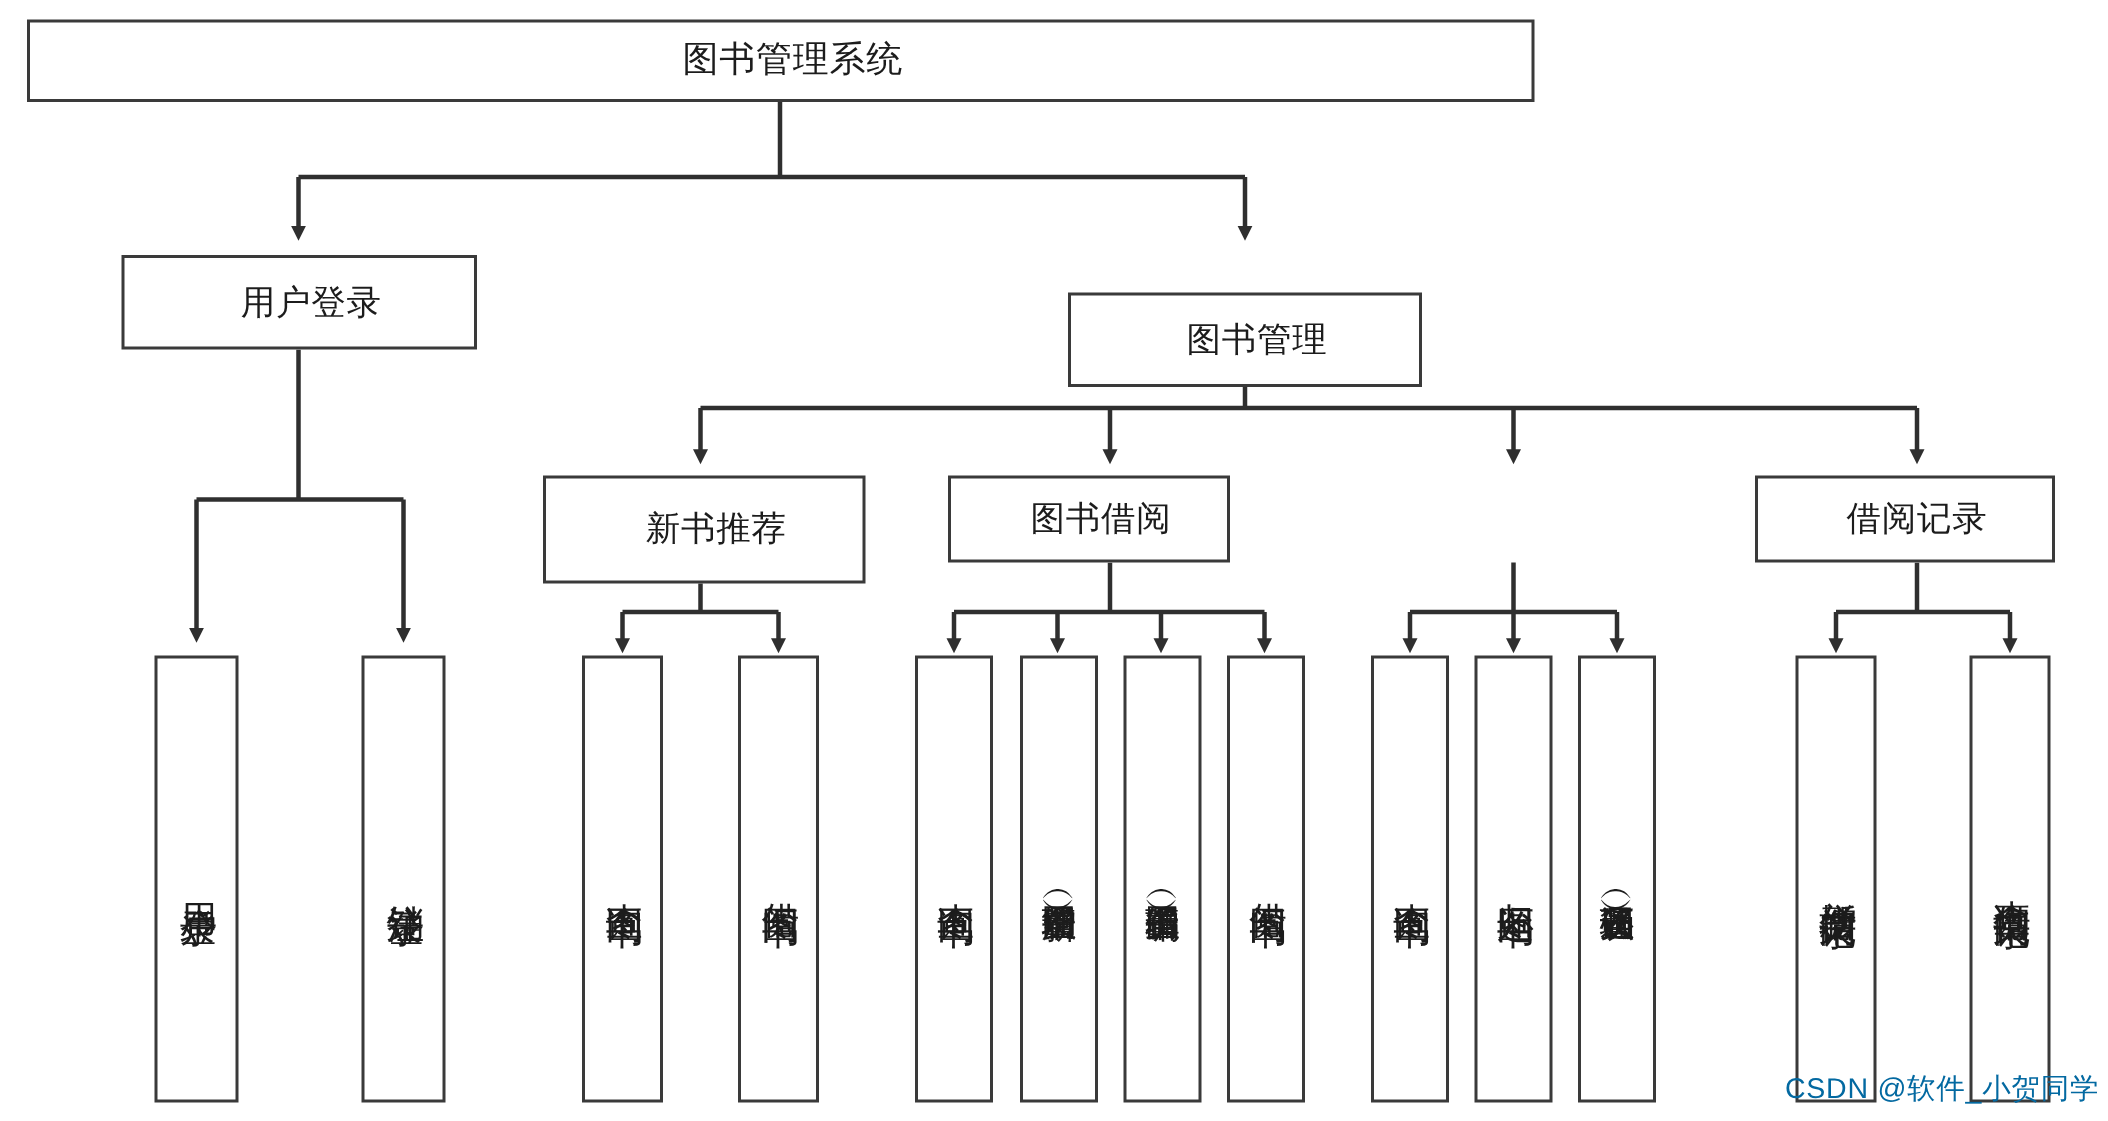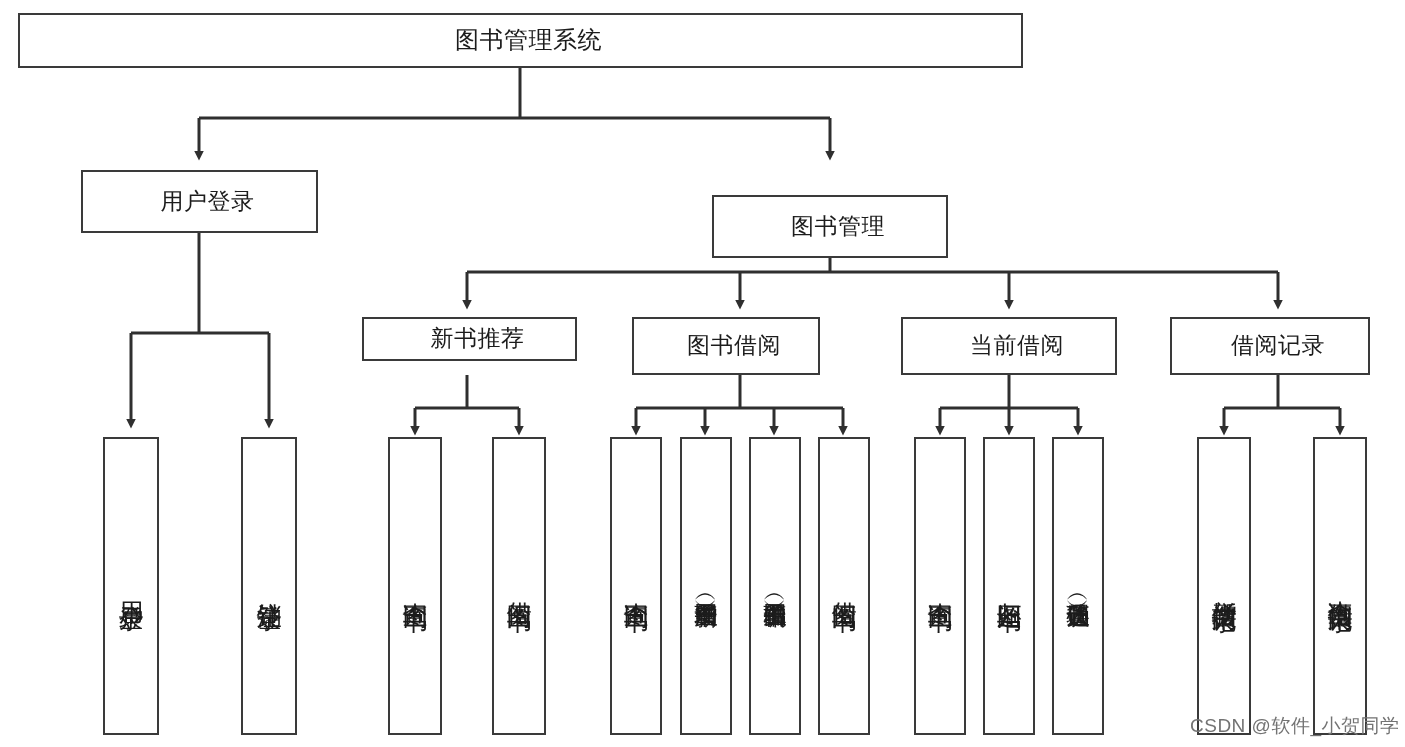--- a/index.html
+++ b/index.html
@@ -55,21 +55,21 @@
     padding: 4px 0;
     text-align: center;
   }
   .node-v.tight {
     font-size: 23px;
     letter-spacing: 0px;
   }
   .watermark {
     position: absolute;
     font-size: 19px;
-    color: #737373;
+    color: #0369a1;
     white-space: nowrap;
     letter-spacing: 0.5px;
     user-select: none;
   }
 </style>
 </head>
 <body>
 
 <div id="diagram-root">
 
@@ -122,25 +122,24 @@
       <path d="M1340,408 L1340,427" marker-end="url(#arrow)"></path>
     </g>
   </svg>
 
   <div class="node node-h node-root" style="left:18px; top:13px; width:1005px; height:55px;">图书管理系统</div>
 
   <div class="node node-h" style="left:81px; top:170px; width:237px; height:63px;">用户登录</div>
 
   <div class="node node-h" style="left:712px; top:170px; width:236px; height:63px;margin-top:25px;">图书管理</div>
 
-  <div class="node node-h" style="left:362px; top:317px; width:215px; height:44px;">新书推荐</div>
+  <div class="node node-h" style="left:362px; top:317px; width:215px; height:72px;">新书推荐</div>
 
   <div class="node node-h" style="left:632px; top:317px; width:188px; height:58px;">图书借阅</div>
 
-  <div class="node node-h" style="left:901px; top:317px; width:216px; height:58px;">当前借阅</div>
 
   <div class="node node-h" style="left:1170px; top:317px; width:200px; height:58px;">借阅记录</div>
 
   <div class="node node-v" style="left:103px; top:437px; width:56px; height:298px;">用户登录</div>
 
   <div class="node node-v" style="left:241px; top:437px; width:56px; height:298px;">注销登录</div>
 
   <div class="node node-v" style="left:388px; top:437px; width:54px; height:298px;">查询图书</div>
 
   <div class="node node-v" style="left:492px; top:437px; width:54px; height:298px;">借阅图书</div>

